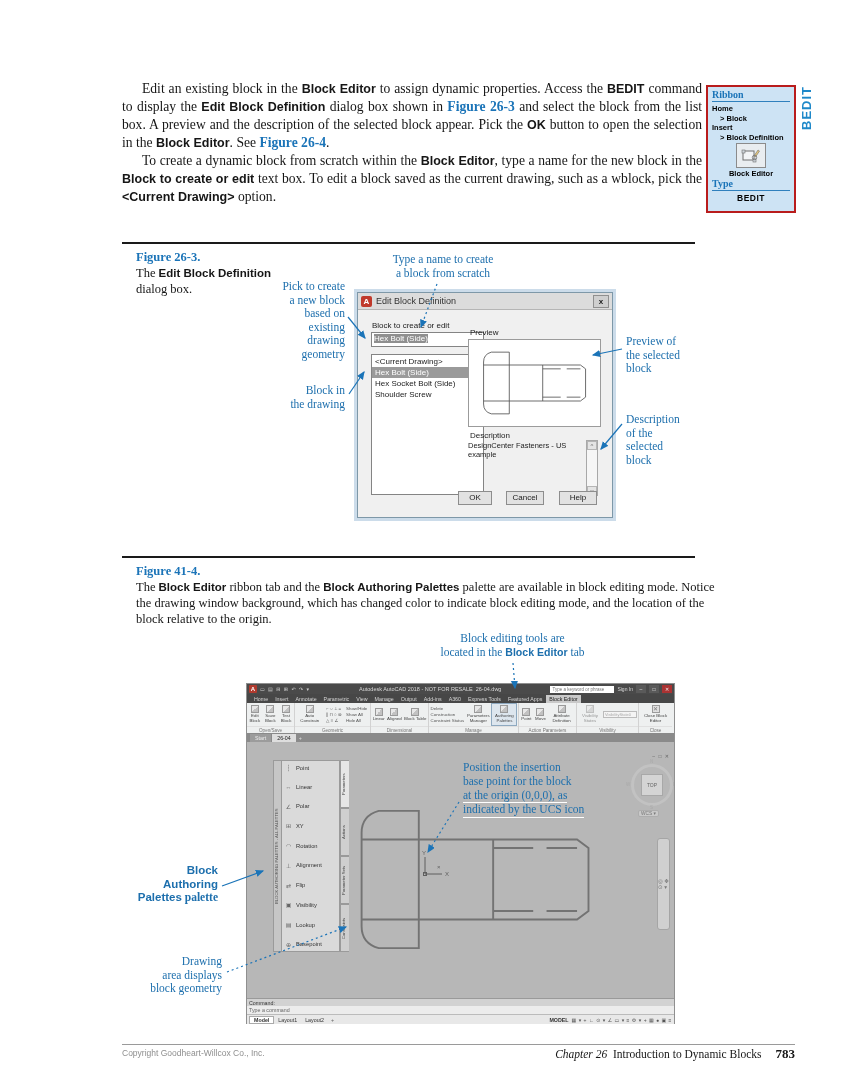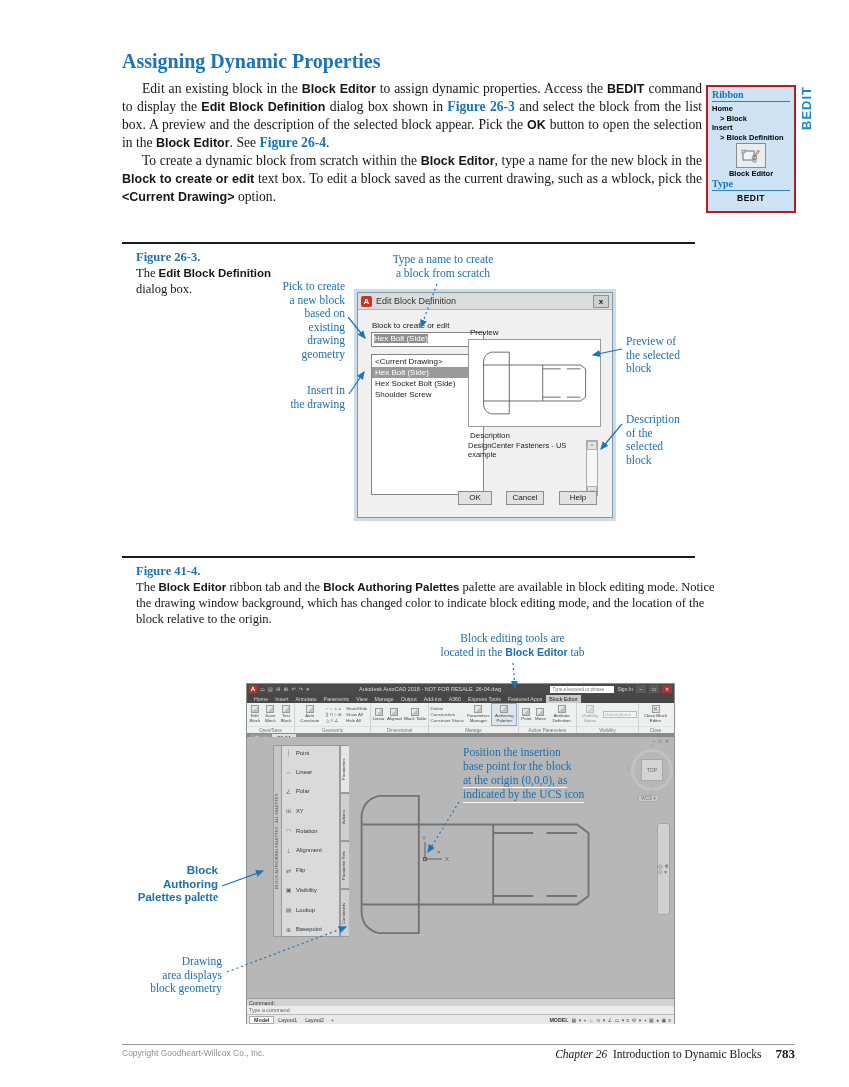--- a/index.html
+++ b/index.html
@@ -70,21 +70,21 @@
   .rb-btn { display:flex; flex-direction:column; align-items:center; gap:1px; font-size:4.4px; color:#444; text-align:center; line-height:4.6px; max-width:24px; }
   .rb-btn.hl { outline:1px solid #8ea9c0; background:#dde6ee; padding:1px; }
   .ico { width:8px; height:8px; border:1px solid #9a9a9a; background:linear-gradient(135deg,#e8e8e8 50%,#c2c2c2 50%); }
   .small-col { display:flex; flex-direction:column; gap:1px; font-size:4.4px; color:#555; }
   .small-col span { white-space:nowrap; }
   .combo { width:34px; height:7px; border:1px solid #bbb; background:#f4f4f4; color:#aaa; font-size:4px; line-height:6px; padding:0 1px; white-space:nowrap; overflow:hidden; }
   #ac-filetabs { height:9px; background:#8a8a8a; display:flex; align-items:flex-end; padding-left:3px; gap:1px; }
   #ac-filetabs span { font-size:5.3px; color:#eee; background:#9c9c9c; padding:1px 5px; }
   #ac-filetabs span:nth-child(2) { background:#dedede; color:#222; }
   #ac-filetabs .newtab { background:none; color:#ddd; padding:1px 2px; }
-  #ac-canvas { position:absolute; left:0; top:53px; width:427px; height:256px; background:#b7b7b7; overflow:hidden; }
+  #ac-canvas { position:absolute; left:0; top:68px; width:427px; height:256px; background:#b7b7b7; overflow:hidden; }
 
   
   #pal { position:absolute; left:26px; top:8px; width:76px; height:192px; display:flex; }
   .pal-strip { width:9px; background:#c6c6c6; border:1px solid #9a9a9a; writing-mode:vertical-rl; transform:rotate(180deg); font-size:4.2px; color:#555; text-align:center; overflow:hidden; }
   .pal-main { flex:1; background:#dadada; border:1px solid #9a9a9a; border-left:none; padding:3px 2px; display:flex; flex-direction:column; justify-content:space-between; }
   .pal-item { display:flex; align-items:center; gap:3px; font-size:5.8px; color:#333; }
   .pal-item .pglyph { width:9px; text-align:center; color:#666; font-size:6px; }
   .pal-tabs { width:9px; display:flex; flex-direction:column; }
   .pal-tabs span { flex:1; background:#cfcfcf; border:1px solid #9a9a9a; border-left:none; writing-mode:vertical-rl; transform:rotate(180deg); font-size:4.2px; color:#444; text-align:center; overflow:hidden; }
   .pal-tabs span:first-child { background:#e6e6e6; }
@@ -134,21 +134,20 @@
           <path d="M80,3 L38,3 Q20,8 20,26 L20,124 Q20,142 38,147 L80,147 Z"></path>
           <path d="M20,33 H80 M20,117 H80"></path>
           <path d="M80,33 H246 L258,42 V108 L246,117 H80"></path>
           <path d="M158,33 V117"></path>
           <path d="M158,42 H200 M214,42 H246 M158,108 H200 M214,108 H246"></path>
         </g>
       </symbol>
     </defs>
   </svg>
 
-  <h1 id="heading">Assigning Dynamic Properties</h1>
   <div id="intro">
     <p><span>Edit an existing block in the </span><span class="bs">Block Editor</span><span> to assign dynamic properties. Access the </span><span class="bs">BEDIT</span><span> command to display the </span><span class="bs">Edit Block Definition</span><span> dialog box shown in </span><span class="figref">Figure 26-3</span><span> and select the block from the list box. A preview and the description of the selected block appear. Pick the </span><span class="bs">OK</span><span> button to open the selection in the </span><span class="bs">Block Editor</span><span>. See </span><span class="figref">Figure 26-4</span><span>.</span></p>
     <p><span>To create a dynamic block from scratch within the </span><span class="bs">Block Editor</span><span>, type a name for the new block in the </span><span class="bs">Block to create or edit</span><span> text box. To edit a block saved as the current drawing, such as a wblock, pick the </span><span class="bs">&lt;Current Drawing&gt;</span><span> option.</span></p>
   </div>
 
   <div id="ribbon-box">
     <div class="rb-title">Ribbon</div>
     <div class="rb-rule"></div>
     <div class="rb-nav">
 
@@ -180,21 +179,21 @@
   </div>
 
   <div class="co co-r" style="left:255px; top:280px; width:90px">Pick to create
 a new block
 based on
 existing
 drawing
 geometry</div>
   <div class="co co-c" style="left:368px; top:253px; width:150px">Type a name to create
 a block from scratch</div>
-  <div class="co co-r" style="left:262px; top:384px; width:83px">Insert in
+  <div class="co co-r" style="left:262px; top:384px; width:83px">Block in
 the drawing</div>
   <div class="co" style="left:626px; top:335px; width:80px">Preview of
 the selected
 block</div>
   <div class="co" style="left:626px; top:413px; width:80px">Description
 of the
 selected
 block</div>
 
   <div id="dlg">

